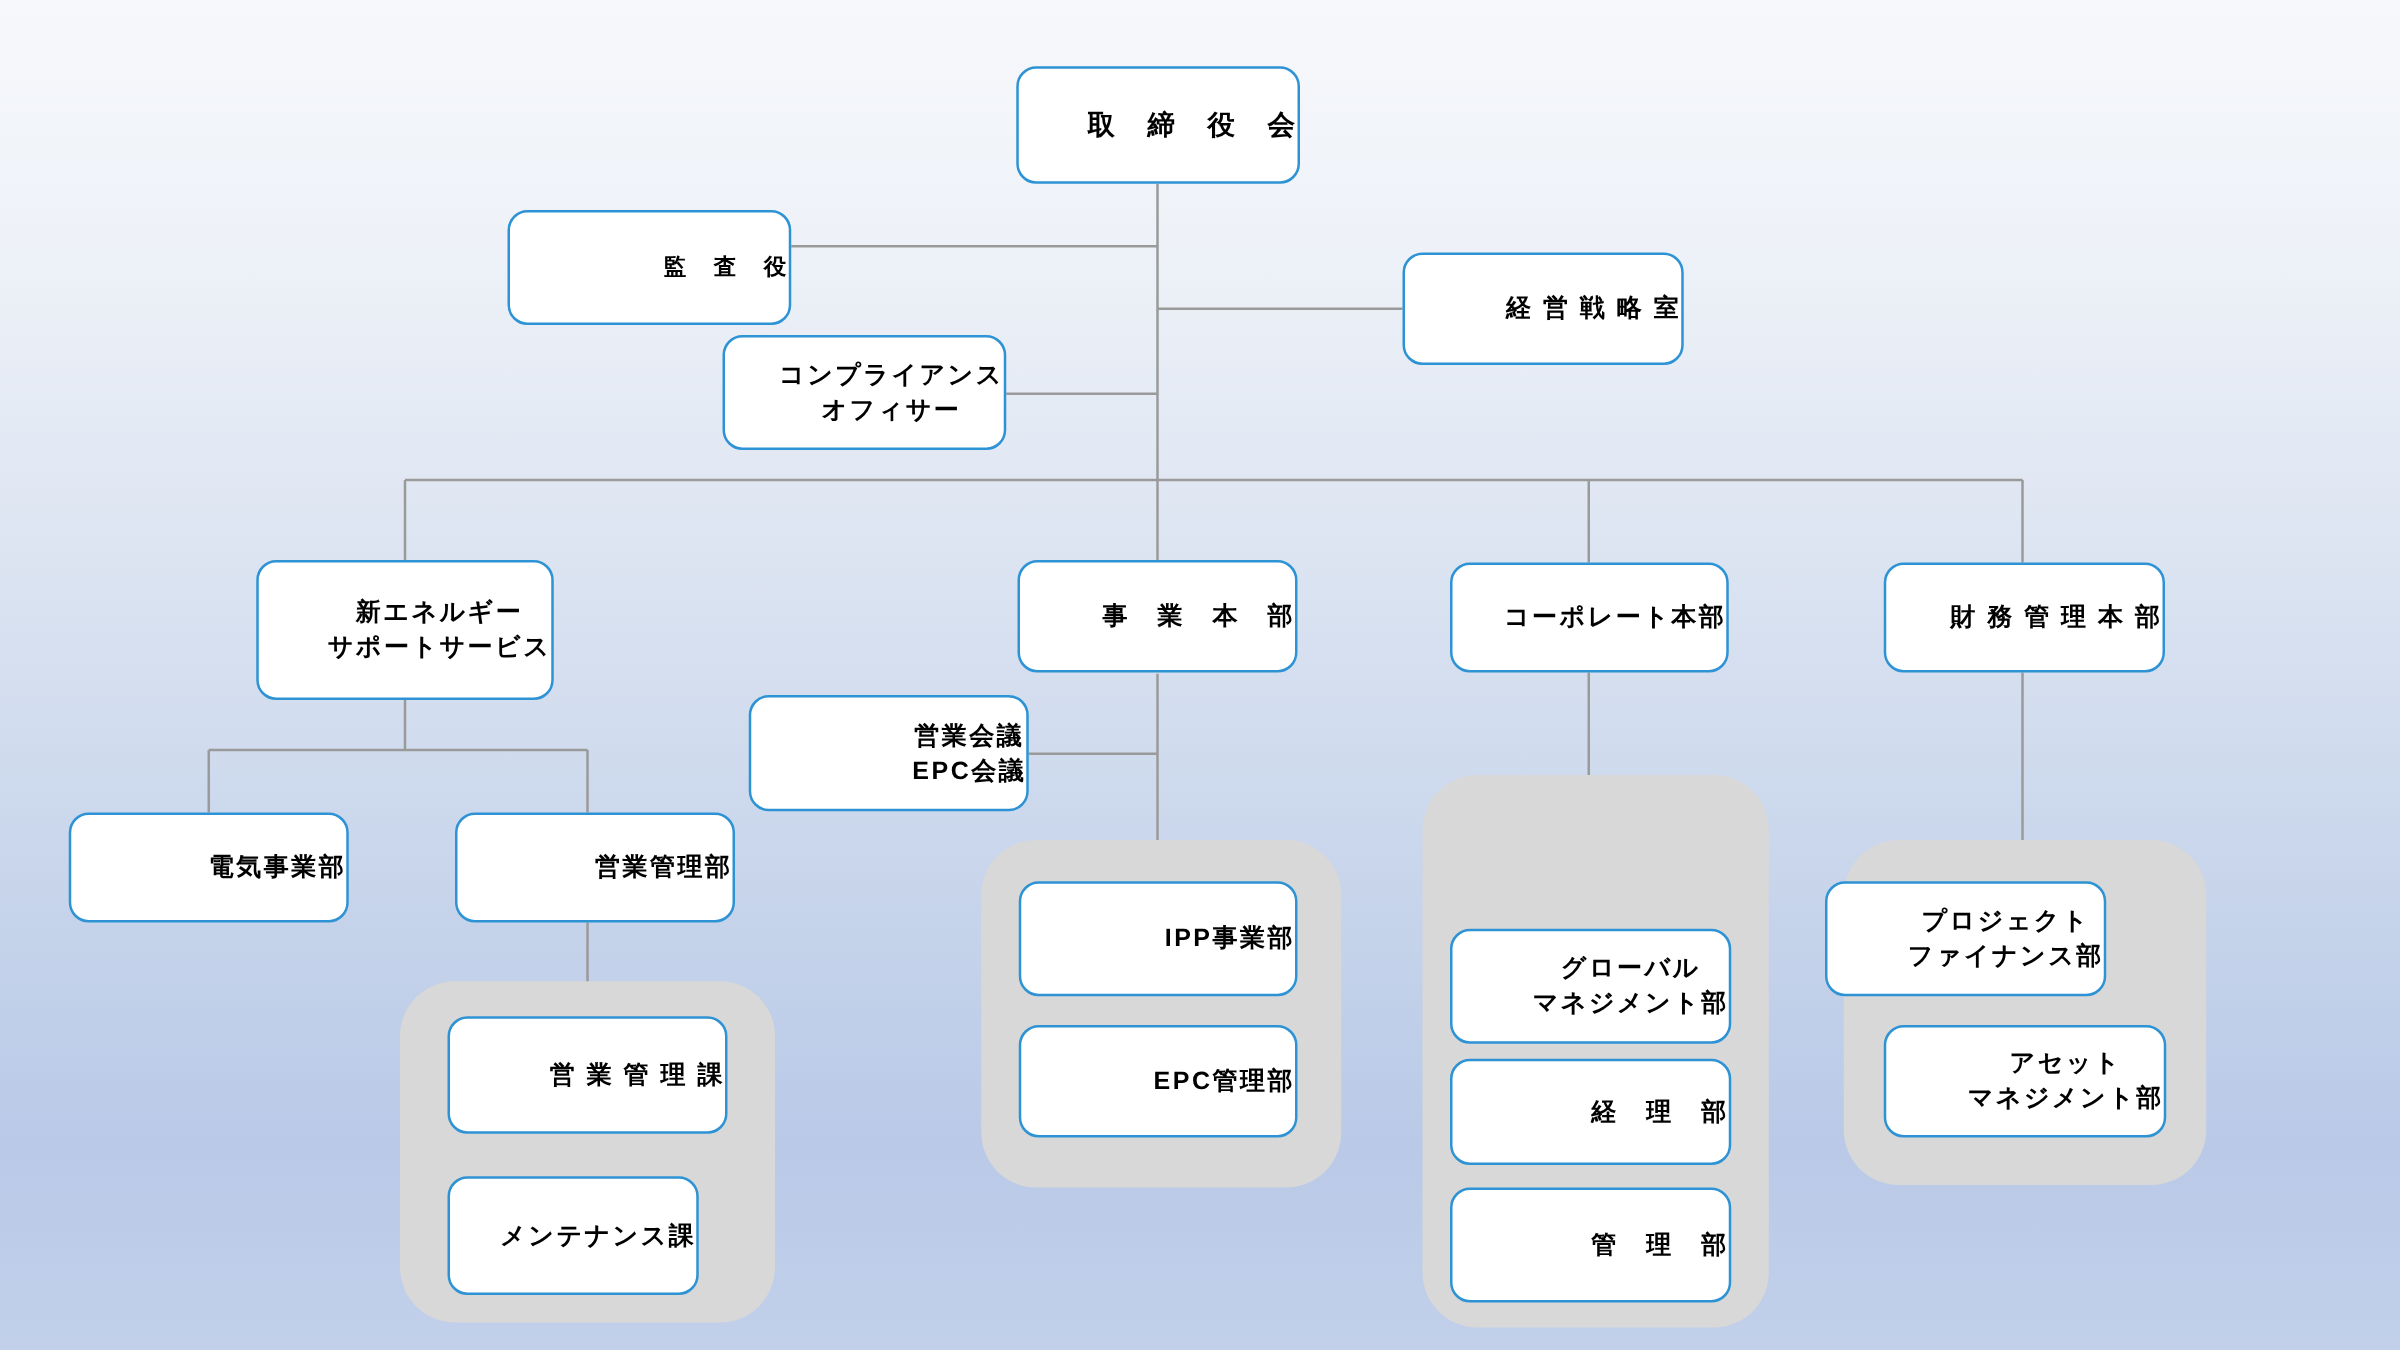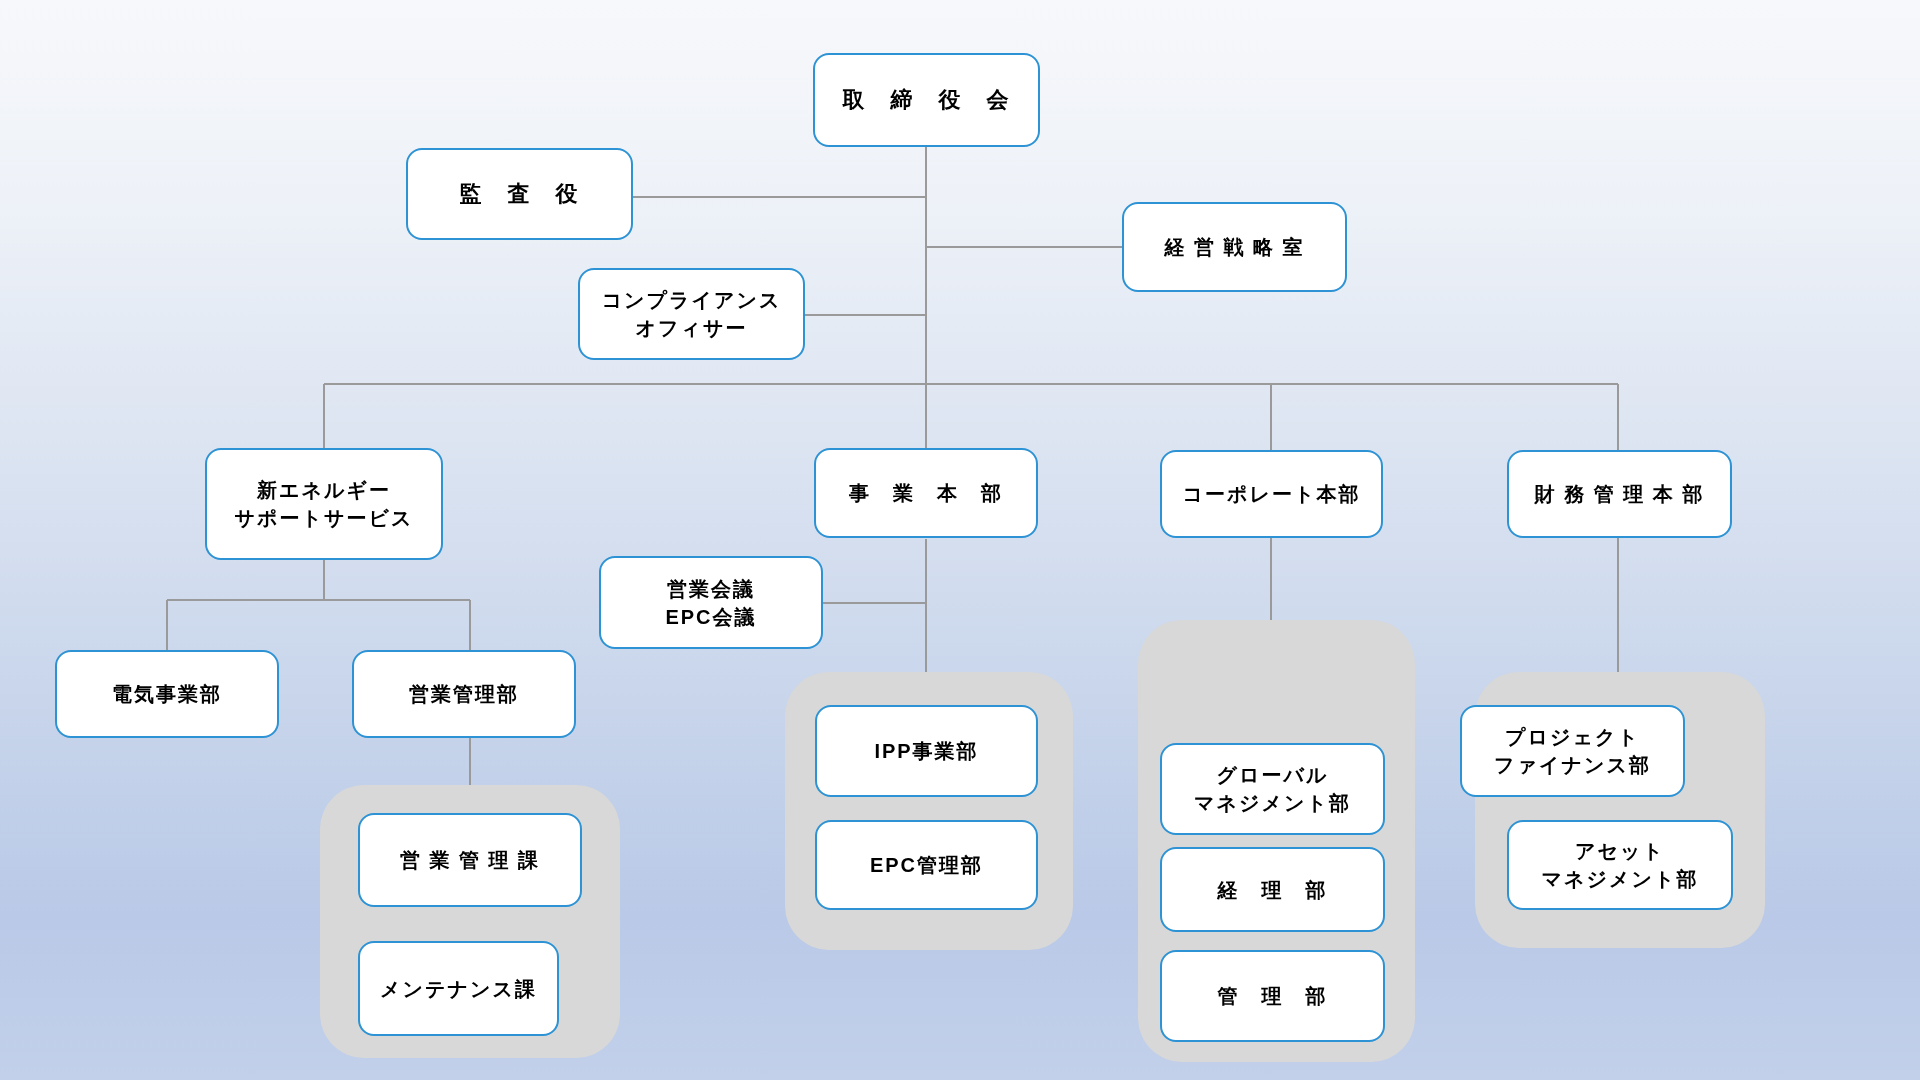--- a/index.html
+++ b/index.html
@@ -16,21 +16,21 @@
   .group{
     position:absolute;z-index:2;
     background:#d8d8d8;
     border-radius:44px;
   }
   .node{
     position:absolute;z-index:3;
     background:#ffffff;
     border:2px solid #2e93d4;
     border-radius:16px;
-    display:flex;align-items:center;justify-content:center;
+    display:flex;align-items:center;justify-content:flex-end;
     text-align:center;
     font-weight:bold;
     font-size:20px;
     line-height:1.4;
     letter-spacing:2px;
     color:#000;
     white-space:pre-line;
     box-sizing:border-box;
   }
 </style>
@@ -63,21 +63,21 @@
 
   <div class="group" style="left:320px;top:785px;width:300px;height:273px"></div>
   <div class="group" style="left:785px;top:672px;width:288px;height:278px"></div>
   <div class="group" style="left:1138px;top:620px;width:277px;height:442px"></div>
   <div class="group" style="left:1475px;top:672px;width:290px;height:276px"></div>
 
   <div class="node" style="left:813px;top:53px;width:227px;height:94px;font-size:22px">
     <span>取　締　役　会</span>
   </div>
 
-  <div class="node" style="left:406px;top:148px;width:227px;height:92px;font-size:22px">
+  <div class="node" style="left:406px;top:168px;width:227px;height:92px;font-size:18px">
     <span>監　査　役</span>
   </div>
 
   <div class="node" style="left:578px;top:268px;width:227px;height:92px">
     <span>コンプライアンス
 オフィサー</span>
   </div>
 
   <div class="node" style="left:1122px;top:202px;width:225px;height:90px">
     <span>経 営 戦 略 室</span>
@@ -102,21 +102,21 @@
 
   <div class="node" style="left:599px;top:556px;width:224px;height:93px">
     <span>営業会議
 EPC会議</span>
   </div>
 
   <div class="node" style="left:55px;top:650px;width:224px;height:88px">
     <span>電気事業部</span>
   </div>
 
-  <div class="node" style="left:352px;top:650px;width:224px;height:88px">
+  <div class="node" style="left:364px;top:650px;width:224px;height:88px">
     <span>営業管理部</span>
   </div>
 
   <div class="node" style="left:358px;top:813px;width:224px;height:94px">
     <span>営 業 管 理 課</span>
   </div>
 
   <div class="node" style="left:358px;top:941px;width:201px;height:95px">
     <span>メンテナンス課</span>
   </div>

